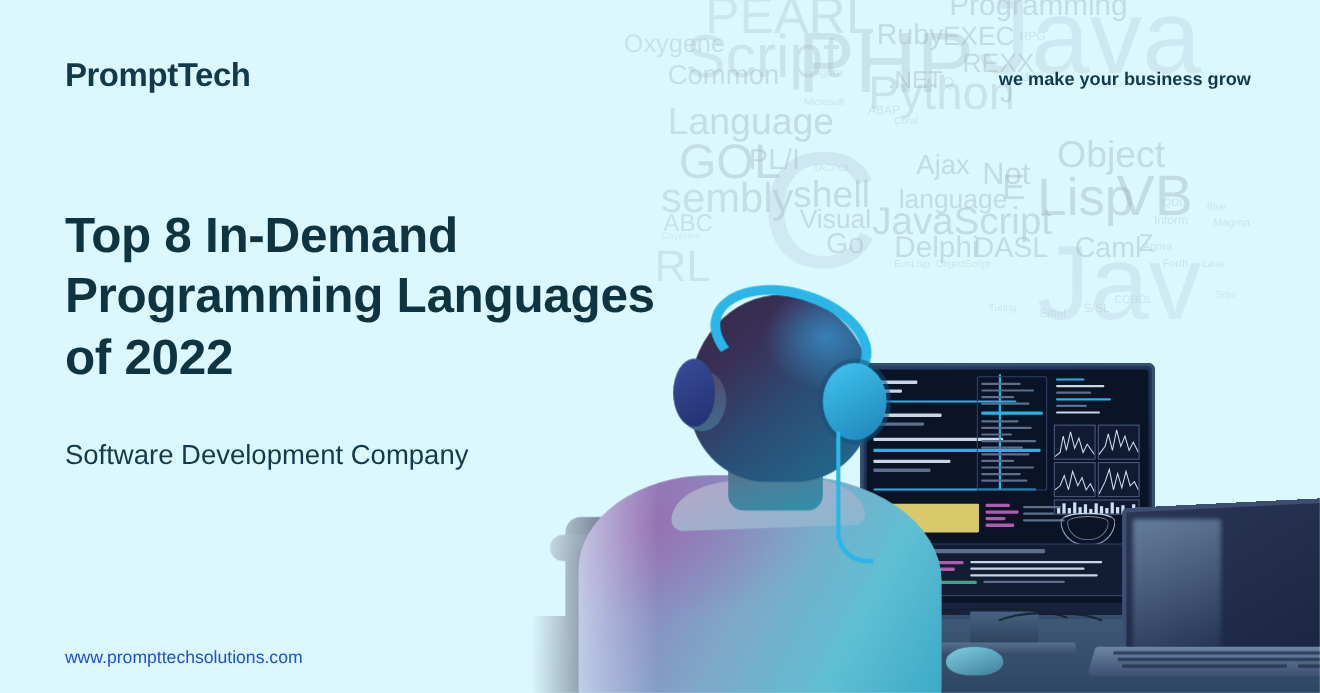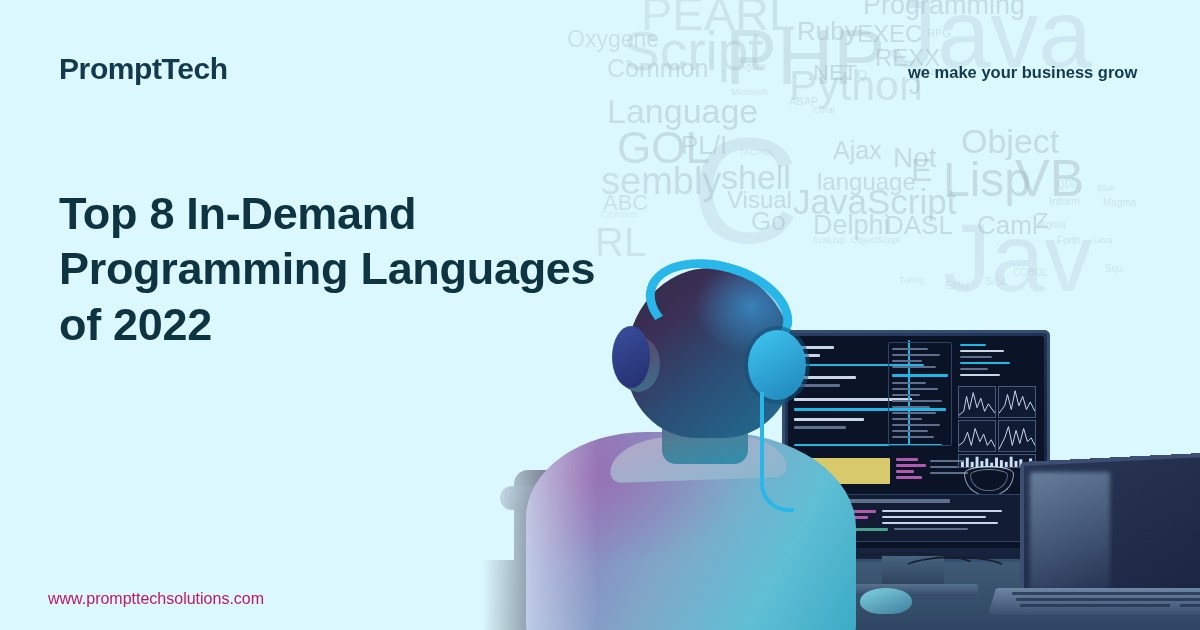--- a/index.html
+++ b/index.html
@@ -225,22 +225,22 @@
     width:600px;
     font-size:45px; font-weight:700; line-height:1.23;
     color:#0d3440; letter-spacing:-.3px;
   }
   #headline span { display:block; }
   #subtitle {
     position:absolute; left:59px; top:400px;
     font-size:25px; font-weight:400; color:#123a4c;
   }
   #url {
-    position:absolute; left:48px; top:590px;
-    font-size:16px; font-weight:400; color:#be185d;
+    position:absolute; left:59px; top:590px;
+    font-size:16px; font-weight:400; color:#1d4ed8;
   }
 </style>
 </head>
 <body>
 
 <div id="banner">
 
   <div id="wordcloud">
       <span style="left: 22px; top: 44px; font-size: 23px;">Oxygene</span>
       <span class="big" style="left: 96px; top: 6px; font-size: 47px;">PEARL</span>
@@ -447,14 +447,15 @@
 
   <div id="tagline">we make your business grow</div>
   <div id="logo">PromptTech</div>
 
   <div id="headline">
     <span>Top 8 In-Demand</span>
     <span>Programming Languages</span>
     <span>of 2022</span>
   </div>
 
+  <div id="subtitle">Software Development Company</div>
   <div id="url">www.prompttechsolutions.com</div>
 </div>
 
 </body></html>

